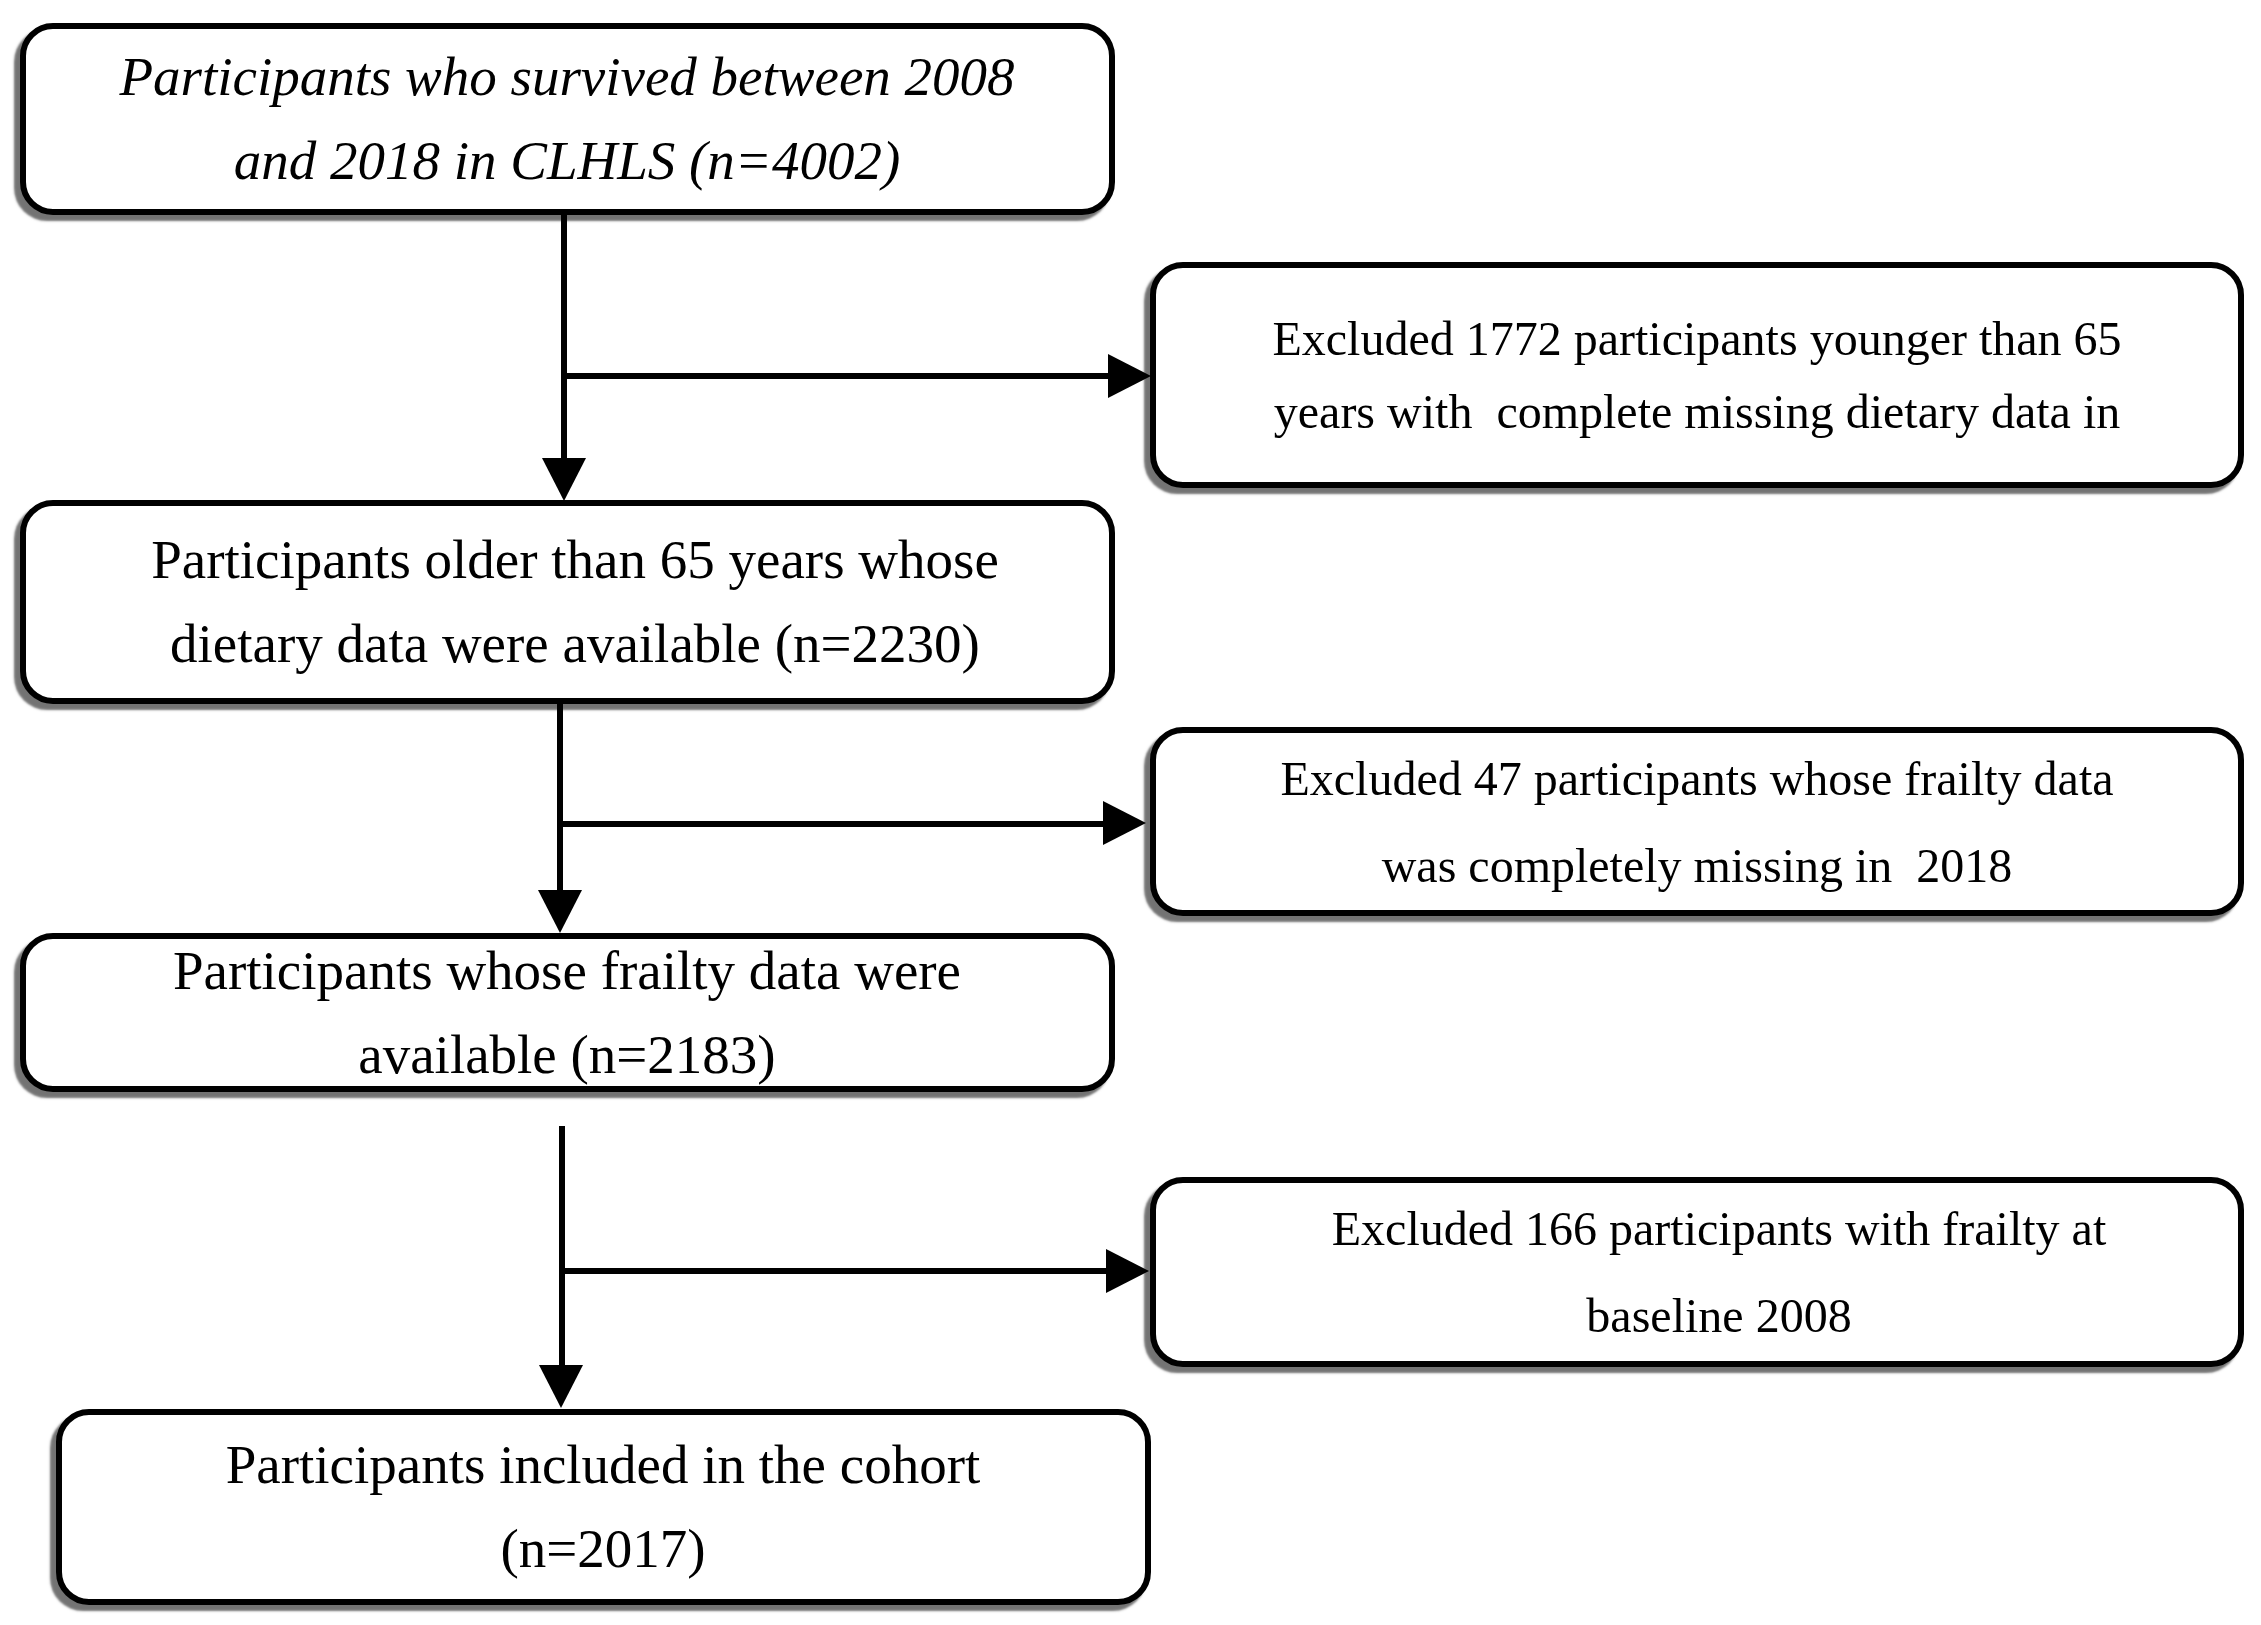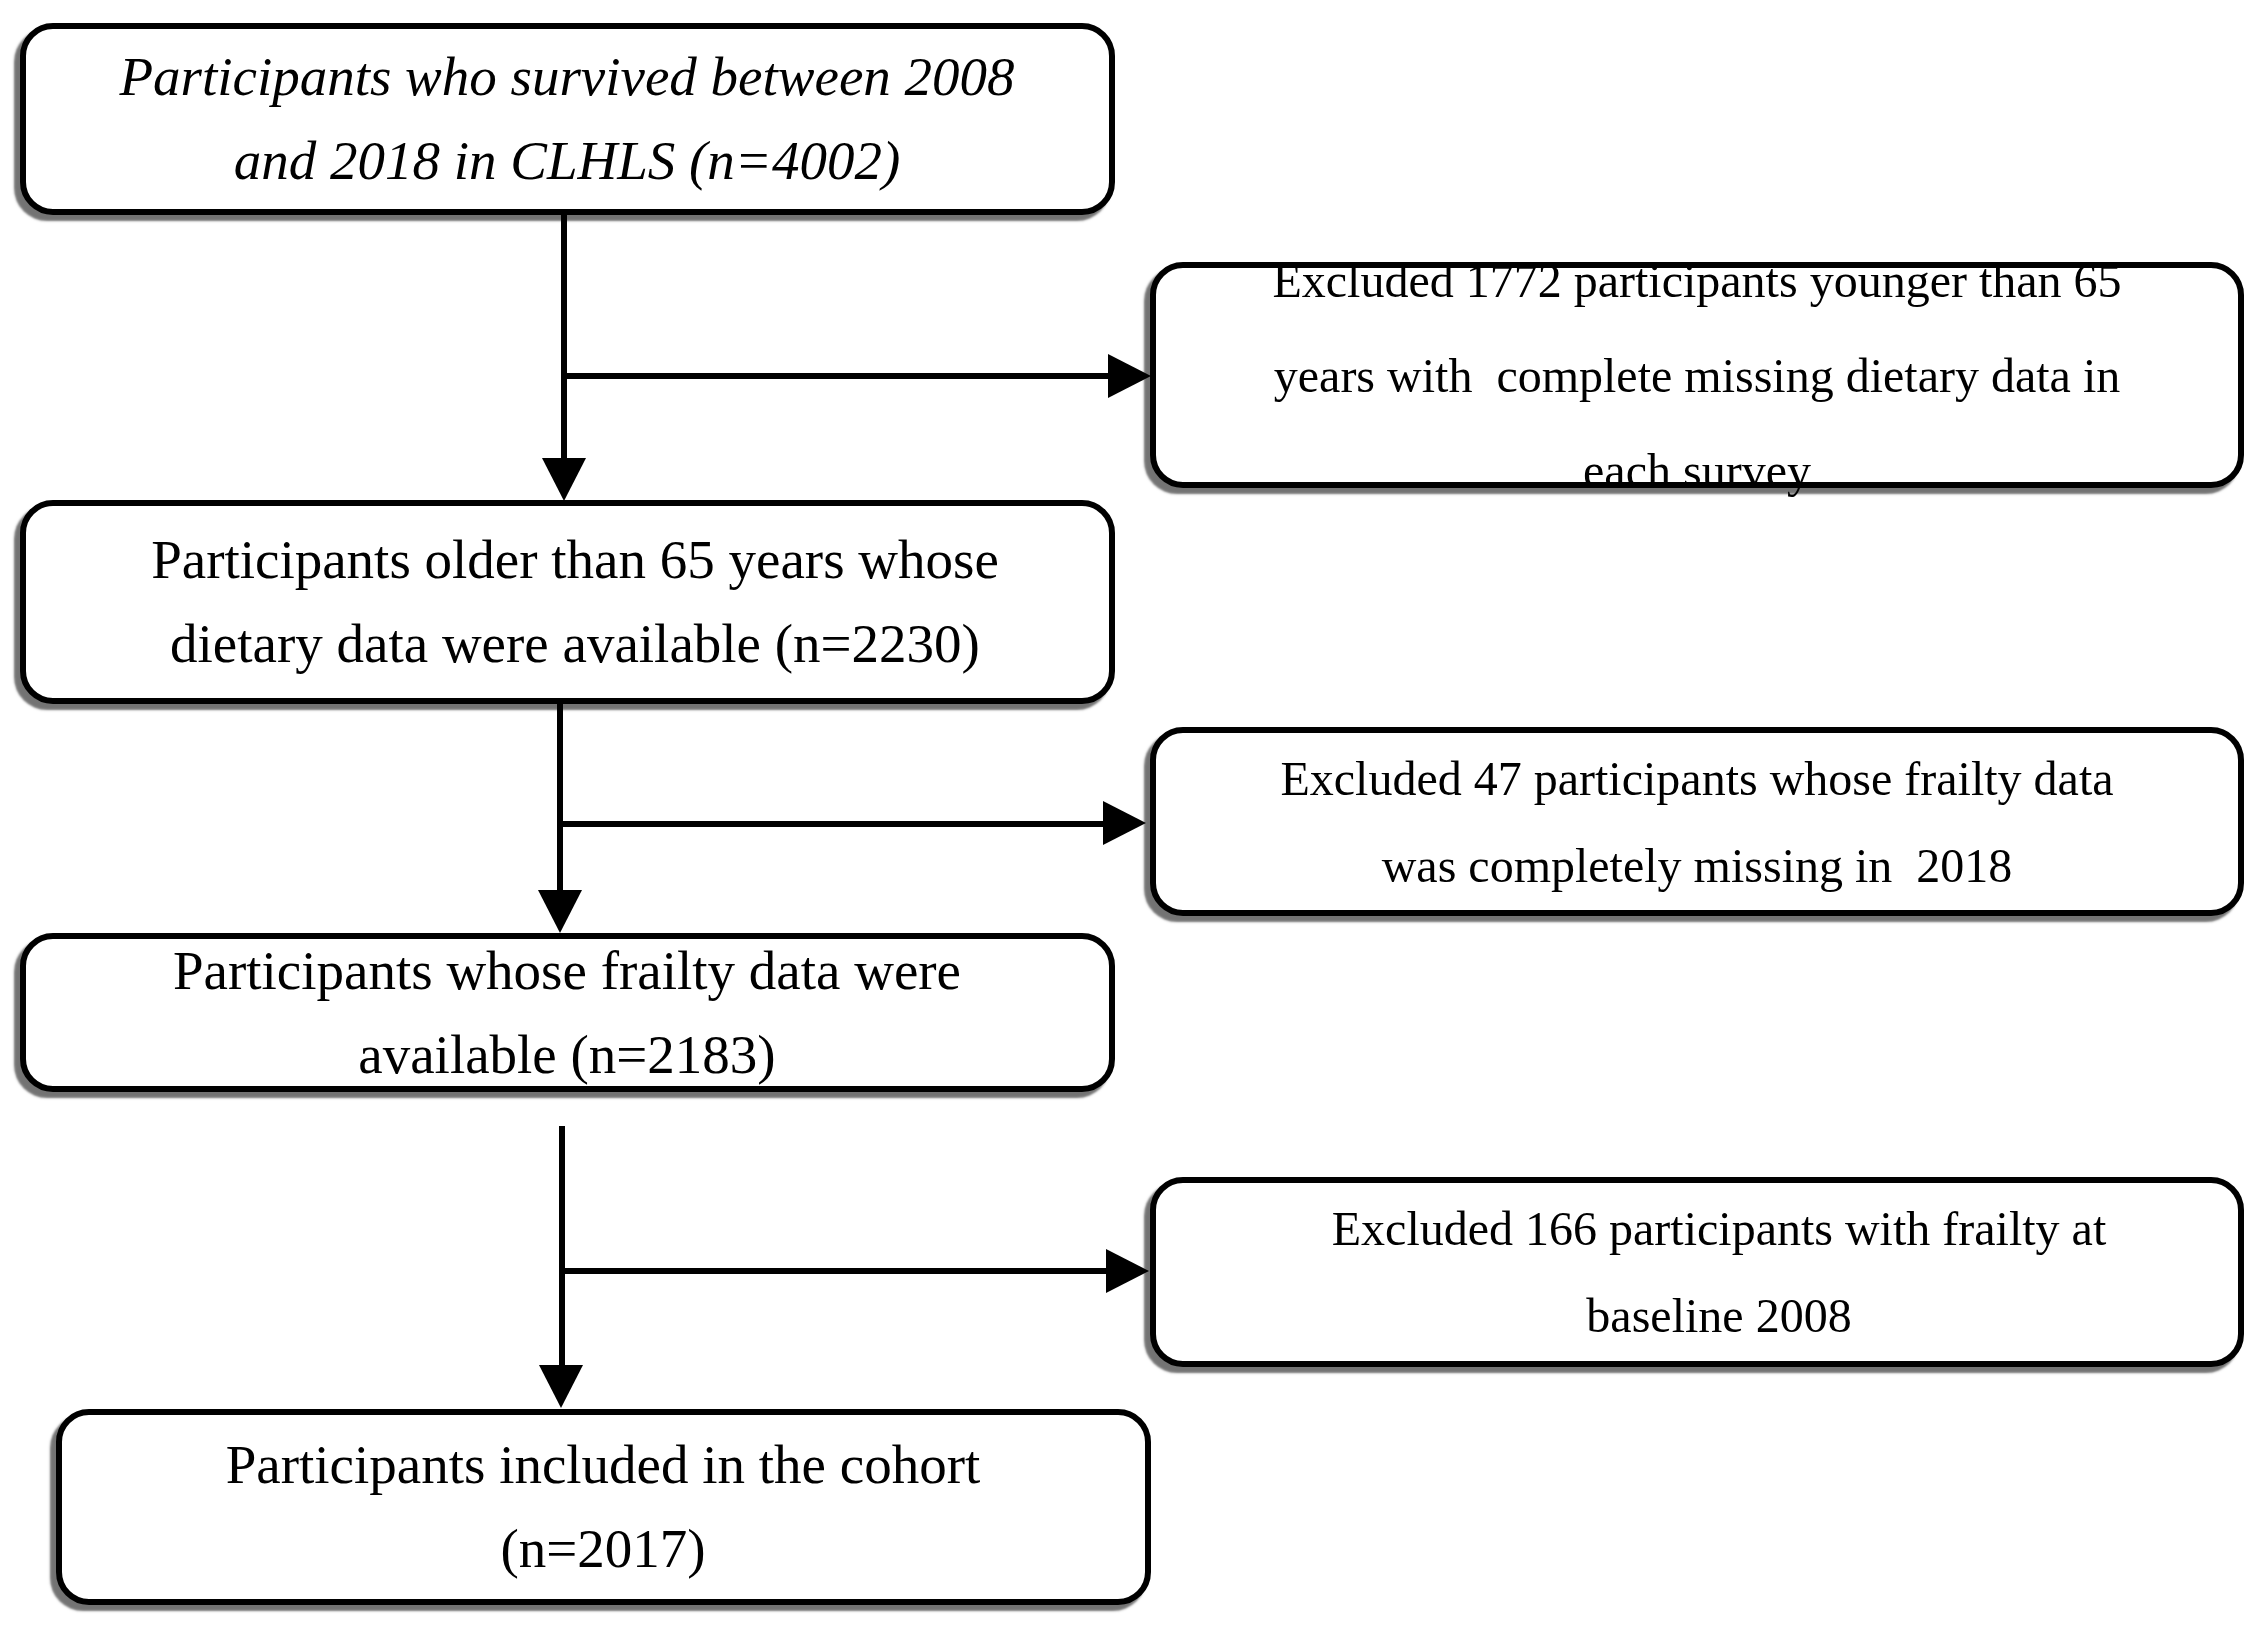--- a/index.html
+++ b/index.html
@@ -32,21 +32,20 @@
   .fbox.main {
     font-size: 55px;
     line-height: 84px;
   }
   .fbox.excl {
     font-size: 48px;
     line-height: 87px;
   }
   .fbox.excl.three {
     line-height: 73px;
-    gap: 22px;
   }
   .tline {
     white-space: pre;
   }
   .stem {
     position: absolute;
     background: #000000;
   }
   .arrow-down {
     position: absolute;
@@ -86,21 +85,20 @@
   </div>
 
   <div class="fbox main" style="left:19.5px; top:1409px; width:1095px; height:196px;margin-left:36px;">
     <div class="tline">Participants included in the cohort</div>
     <div class="tline">(n=2017)</div>
   </div>
 
   <div class="fbox excl three" style="left:1150px; top:262px; width:1094px; height:226px;">
     <div class="tline">Excluded 1772 participants younger than 65</div>
     <div class="tline">years with  complete missing dietary data in</div>
-    <div class="tline">each survey</div>
   </div>
 
   <div class="fbox excl" style="left:1150px; top:727px; width:1094px; height:189px;">
     <div class="tline">Excluded 47 participants whose frailty data</div>
     <div class="tline">was completely missing in  2018</div>
   </div>
 
   <div class="fbox excl" style="left:1150px; top:1177px; width:1094px; height:190px;padding-left:44px;">
     <div class="tline">Excluded 166 participants with frailty at</div>
     <div class="tline">baseline 2008</div>

